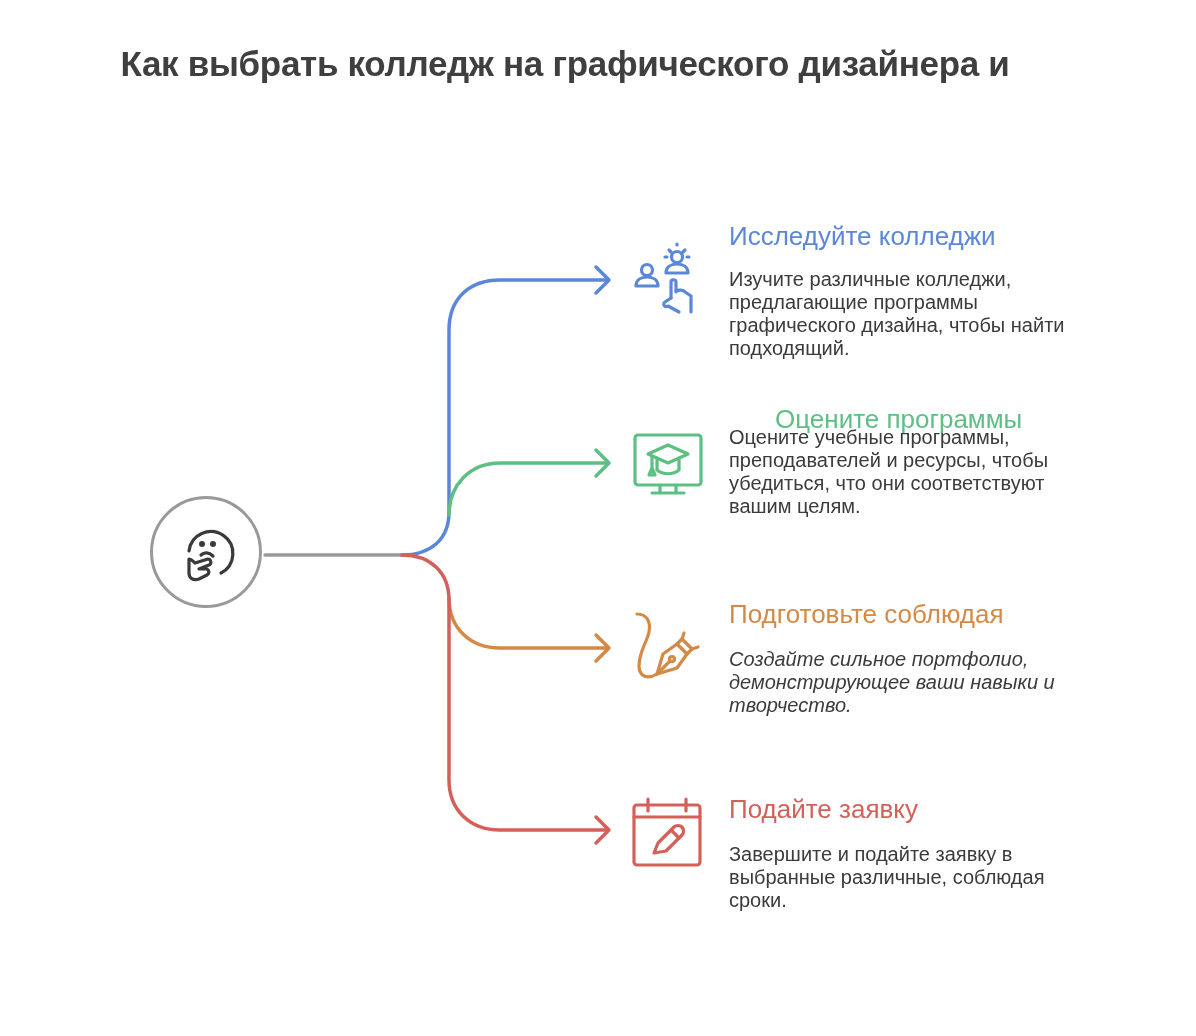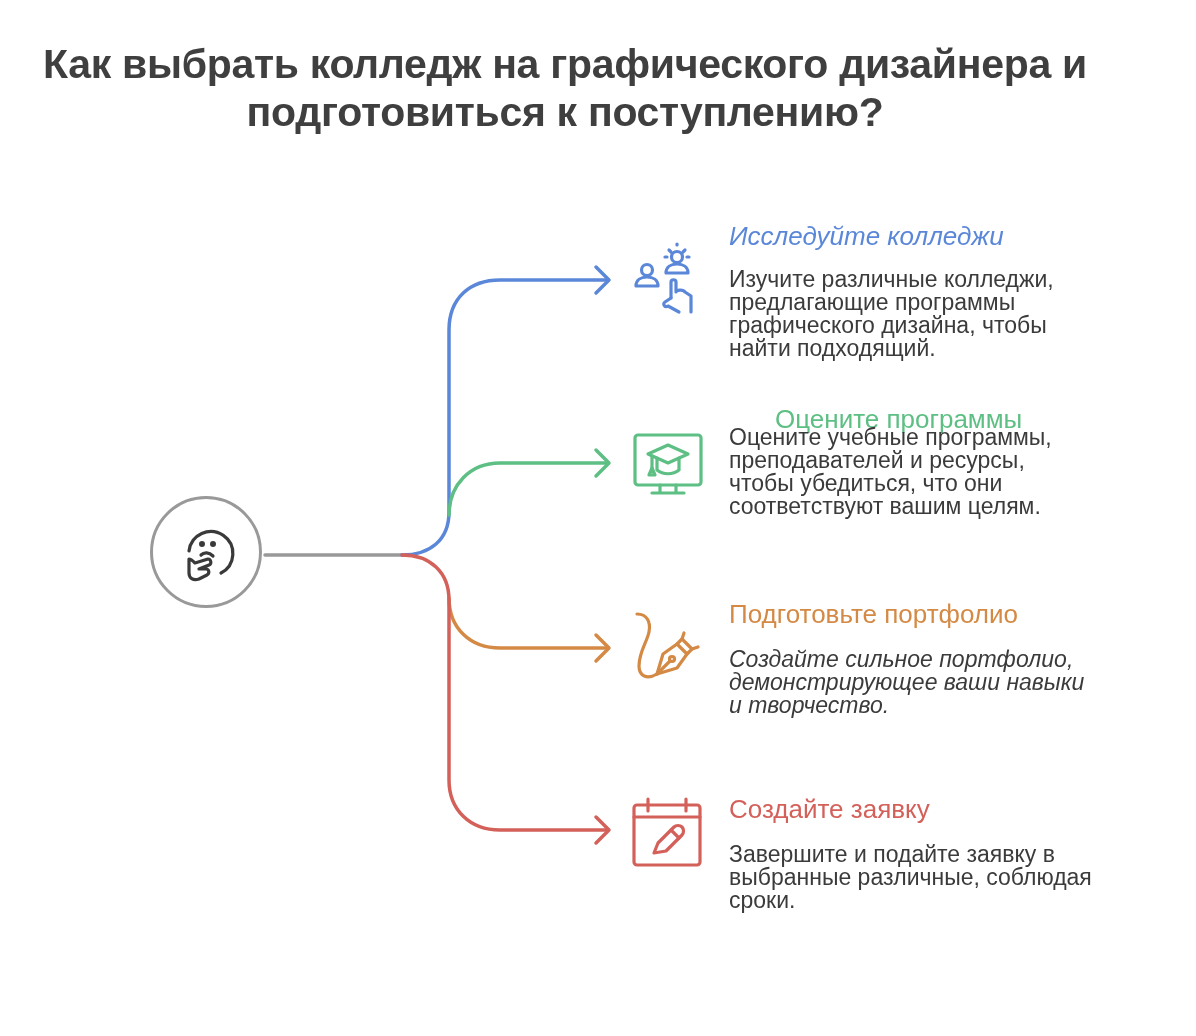--- a/index.html
+++ b/index.html
@@ -15,21 +15,21 @@
       font-family: "Liberation Sans", "DejaVu Sans", sans-serif;
     }
     .title {
       position: absolute;
       left: 40px;
       top: 40px;
       width: 1050px;
       text-align: center;
       font-family: "Liberation Sans", sans-serif;
       font-weight: bold;
-      font-size: 41px;
+      font-size: 35px;
       line-height: 48px;
       color: #3f3f3f;
       letter-spacing: -0.3px;
     }
     .title .line { display: block; }
     svg.connectors {
       position: absolute;
       left: 0;
       top: 0;
       width: 1196px;
@@ -64,31 +64,30 @@
       font-family: "Liberation Sans", sans-serif;
       font-size: 26px;
       line-height: 32px;
       white-space: nowrap;
     }
     .step-desc {
       position: absolute;
       left: 729px;
       width: 380px;
       font-family: "Liberation Sans", sans-serif;
-      font-size: 23px;
+      font-size: 20px;
       line-height: 23px;
       color: #3b3b3b;
     }
   </style>
 </head>
 <body>
 
 <div class="title">
   <span class="line">Как выбрать колледж на графического дизайнера и</span>
-  <span class="line">подготовиться к поступлению?</span>
 </div>
 
 <svg class="connectors" viewBox="0 0 1196 1036" fill="none" stroke-linecap="round" stroke-linejoin="round">
 
   <path d="M265 555 L402 555" stroke="#999999" stroke-width="3.5"></path>
 
   <path d="M402 555 C430 555 449 540 449 512 L449 330 C449 298 470 280 500 280 L608 280" stroke="#5b87d9" stroke-width="3.5"></path>
   <path d="M596 267 L609 280 L596 293" stroke="#5b87d9" stroke-width="3.5"></path>
 
   <path d="M449 515 C449 485 470 463 500 463 L608 463" stroke="#5dbf83" stroke-width="3.5"></path>
@@ -119,21 +118,21 @@
     <path d="M39 33 C39 27 44 24 50 24 C56 24 61 27 61 33 Z"></path>
     <path d="M42 10 L44 12"></path>
     <path d="M38 17 L40 17"></path>
     <path d="M58 10 L56 12"></path>
     <path d="M62 17 L60 17"></path>
     <path d="M50 5 L50 4"></path>
     <path d="M44 58 L44 42 C44 39 49 39 49 42 L49 52 C49 50 56 49 58 52 L64 56 L64 72"></path>
     <path d="M44 58 L38 62 C35 64 38 68 41 66 L52 72"></path>
   </svg>
 </div>
-<div class="step-title" style="top:220px; color:#5b87d9;font-style:italic;">Исследуйте колледжи</div>
+<div class="step-title" style="top:220px; color:#5b87d9;">Исследуйте колледжи</div>
 <div class="step-desc" style="top:268px; width:340px;">Изучите различные колледжи, предлагающие программы графического дизайна, чтобы найти подходящий.</div>
 
 <div class="step-icon" style="left:630px; top:428px;">
   <svg viewBox="0 0 76 76" width="76" height="76" fill="none" stroke="#5dbf83" stroke-width="3.2" stroke-linecap="round" stroke-linejoin="round">
     <rect x="5" y="7" width="66" height="50" rx="3"></rect>
     <path d="M30 57 L30 64"></path>
     <path d="M46 57 L46 64"></path>
     <path d="M22 65 L54 65"></path>
     <path d="M18 26 L38 17 L58 26 L38 35 Z"></path>
     <path d="M27 30 L27 42 C33 47 43 47 49 42 L49 30"></path>
@@ -148,27 +147,27 @@
   <svg viewBox="0 0 76 80" width="76" height="80" fill="none" stroke="#d48a45" stroke-width="3.2" stroke-linecap="round" stroke-linejoin="round">
     <path d="M10 6 C20 6 24 14 22 24 C20 34 12 44 12 58 C12 68 20 72 30 66"></path>
     <path d="M30 66 L36 46 L50 36 L60 46 L50 60 Z"></path>
     <path d="M30 66 L43 53"></path>
     <circle cx="45" cy="51" r="2.5"></circle>
     <path d="M50 36 L55 31 L65 41 L60 46"></path>
     <path d="M55 31 L57 25"></path>
     <path d="M65 41 L71 39"></path>
   </svg>
 </div>
-<div class="step-title" style="top:598px; color:#d48a45;">Подготовьте портфолио</div>
+<div class="step-title" style="top:598px; color:#d48a45;">Подготовьте соблюдая</div>
 <div class="step-desc" style="top:648px; width:360px;font-style:italic;">Создайте сильное портфолио, демонстрирующее ваши навыки и творчество.</div>
 
 <div class="step-icon" style="left:628px; top:795px;">
   <svg viewBox="0 0 76 76" width="76" height="76" fill="none" stroke="#d4605a" stroke-width="3.2" stroke-linecap="round" stroke-linejoin="round">
     <rect x="6" y="10" width="66" height="60" rx="3"></rect>
     <path d="M6 22 L72 22"></path>
     <path d="M20 4 L20 16"></path>
     <path d="M58 4 L58 16"></path>
     <path d="M26 58 L30 48 L46 32 C48 30 52 30 54 32 C56 34 56 38 54 40 L38 56 Z"></path>
     <path d="M43 35 L51 43"></path>
   </svg>
 </div>
-<div class="step-title" style="top:793px; color:#d4605a;">Создайте заявку</div>
+<div class="step-title" style="top:793px; color:#d4605a;">Подайте заявку</div>
 <div class="step-desc" style="top:843px; width:370px;">Завершите и подайте заявку в выбранные различные, соблюдая сроки.</div>
 
 </body></html>

